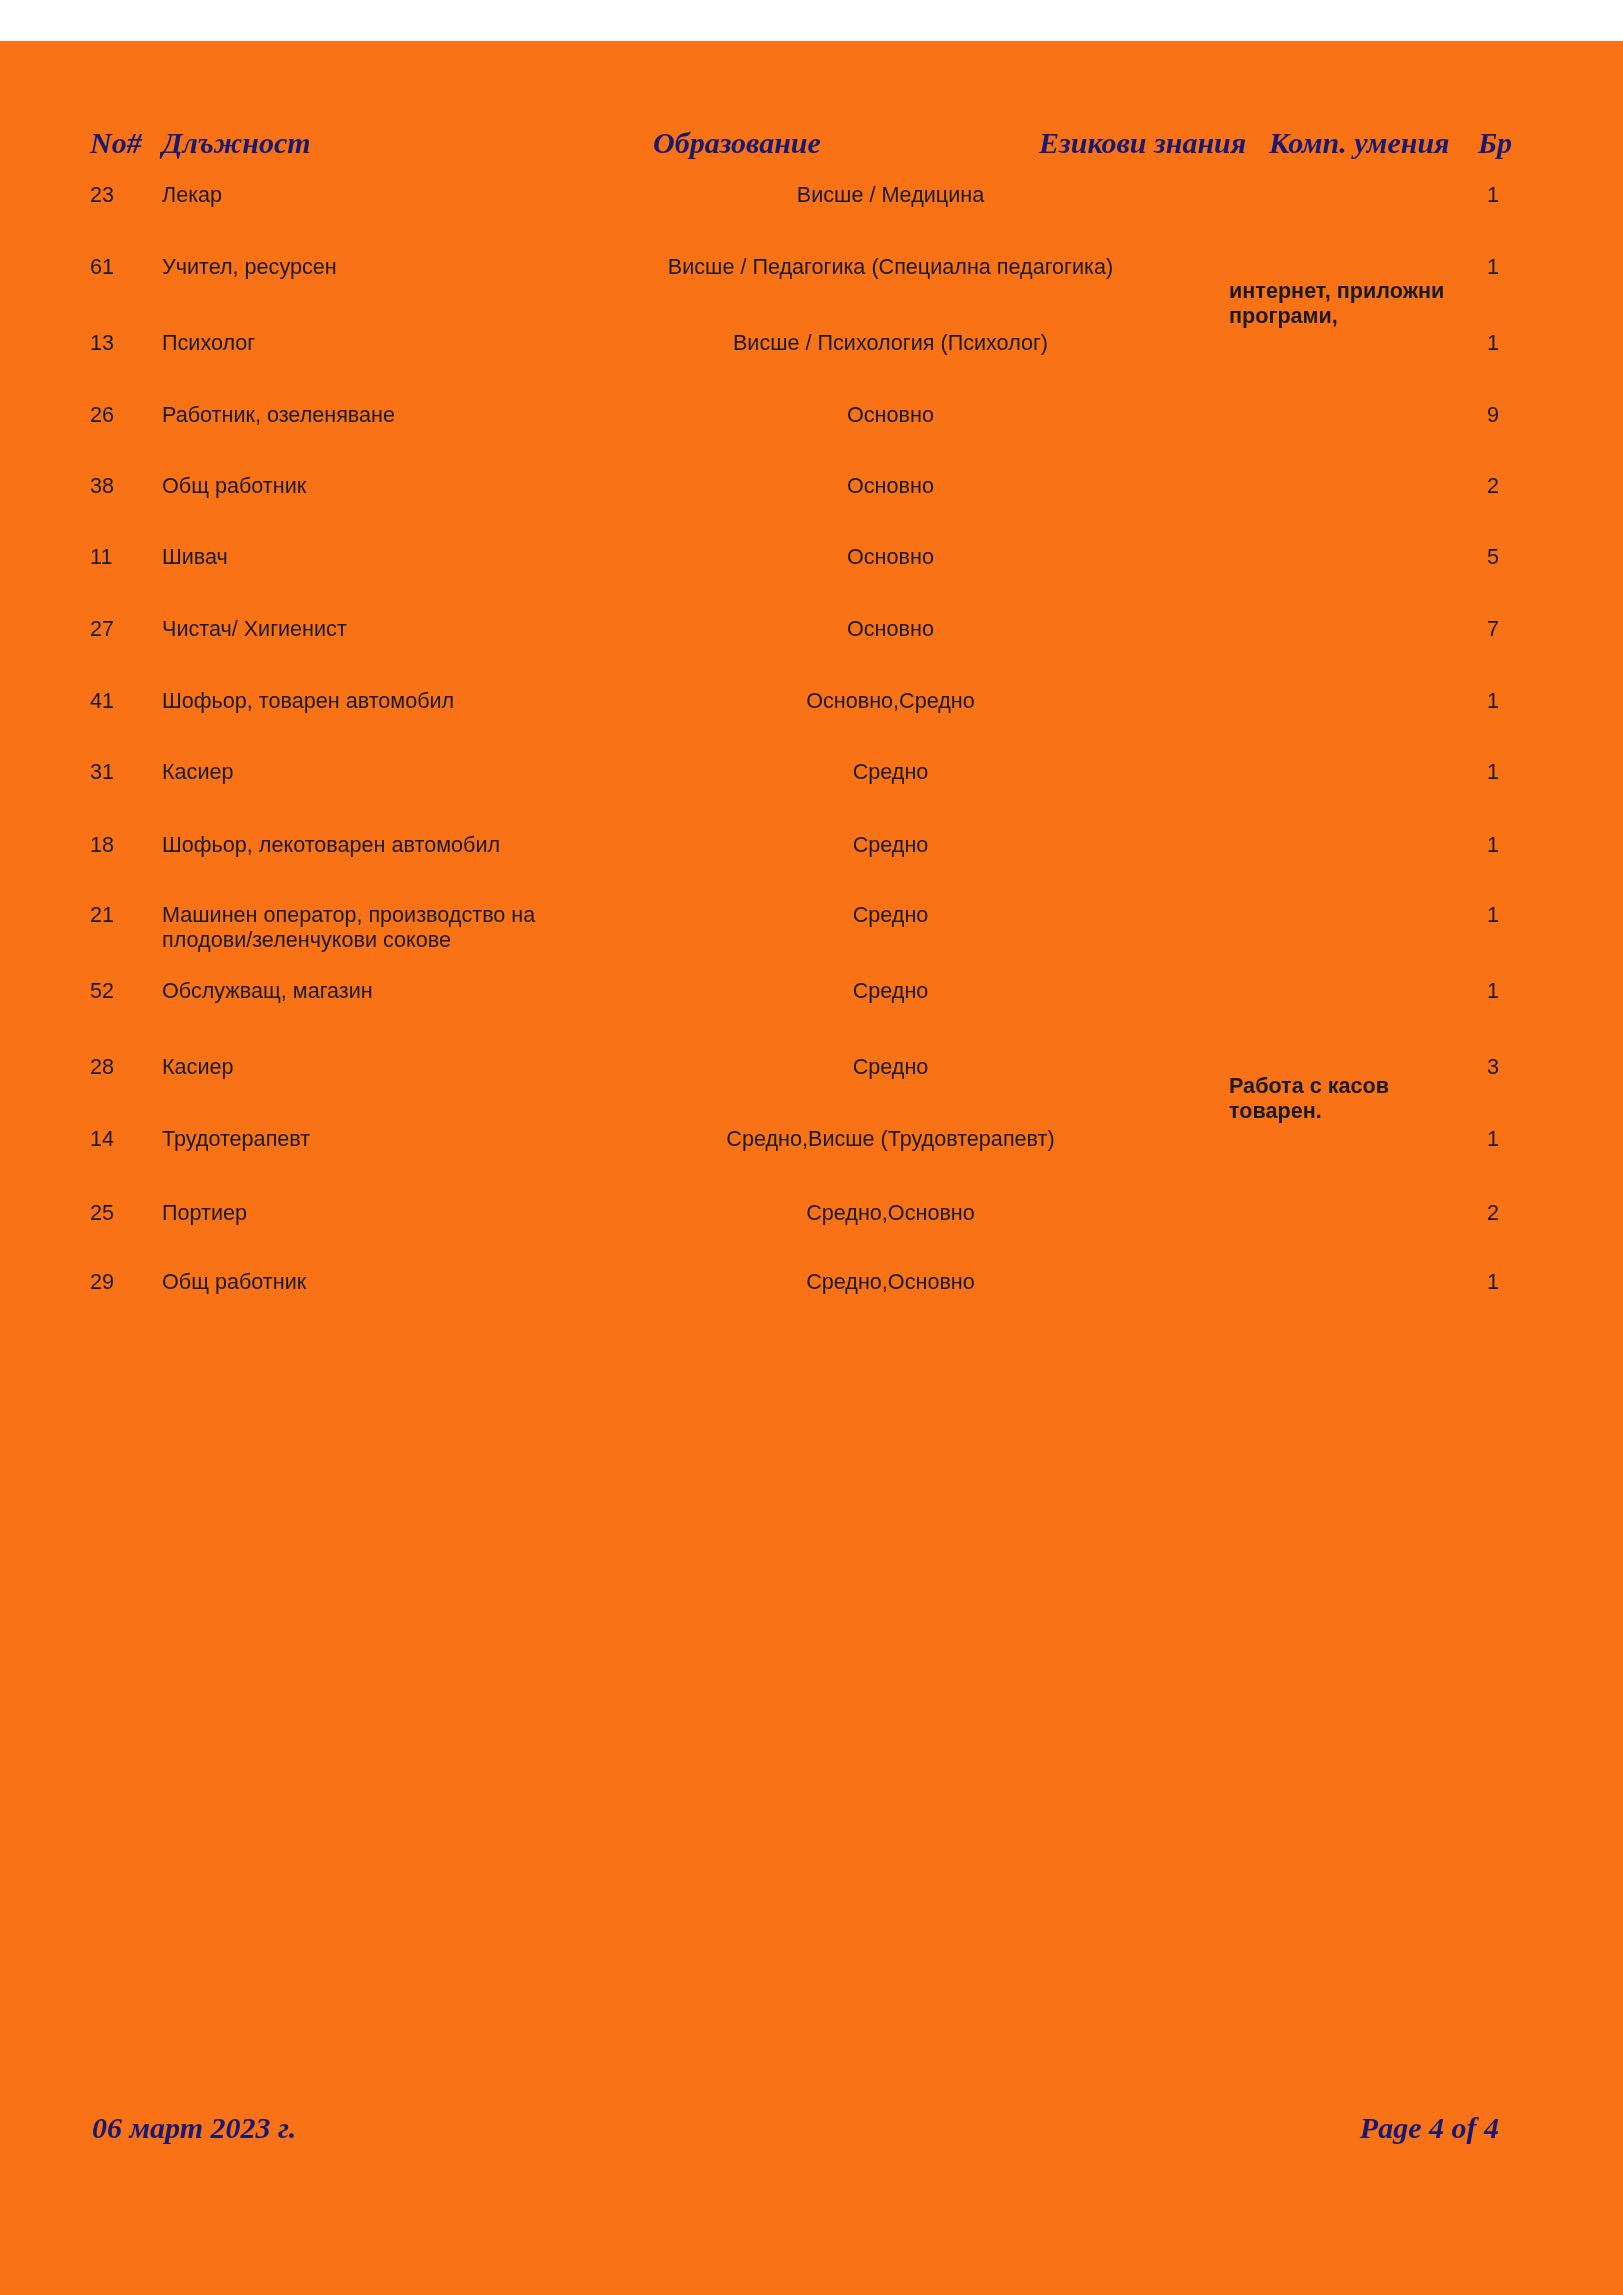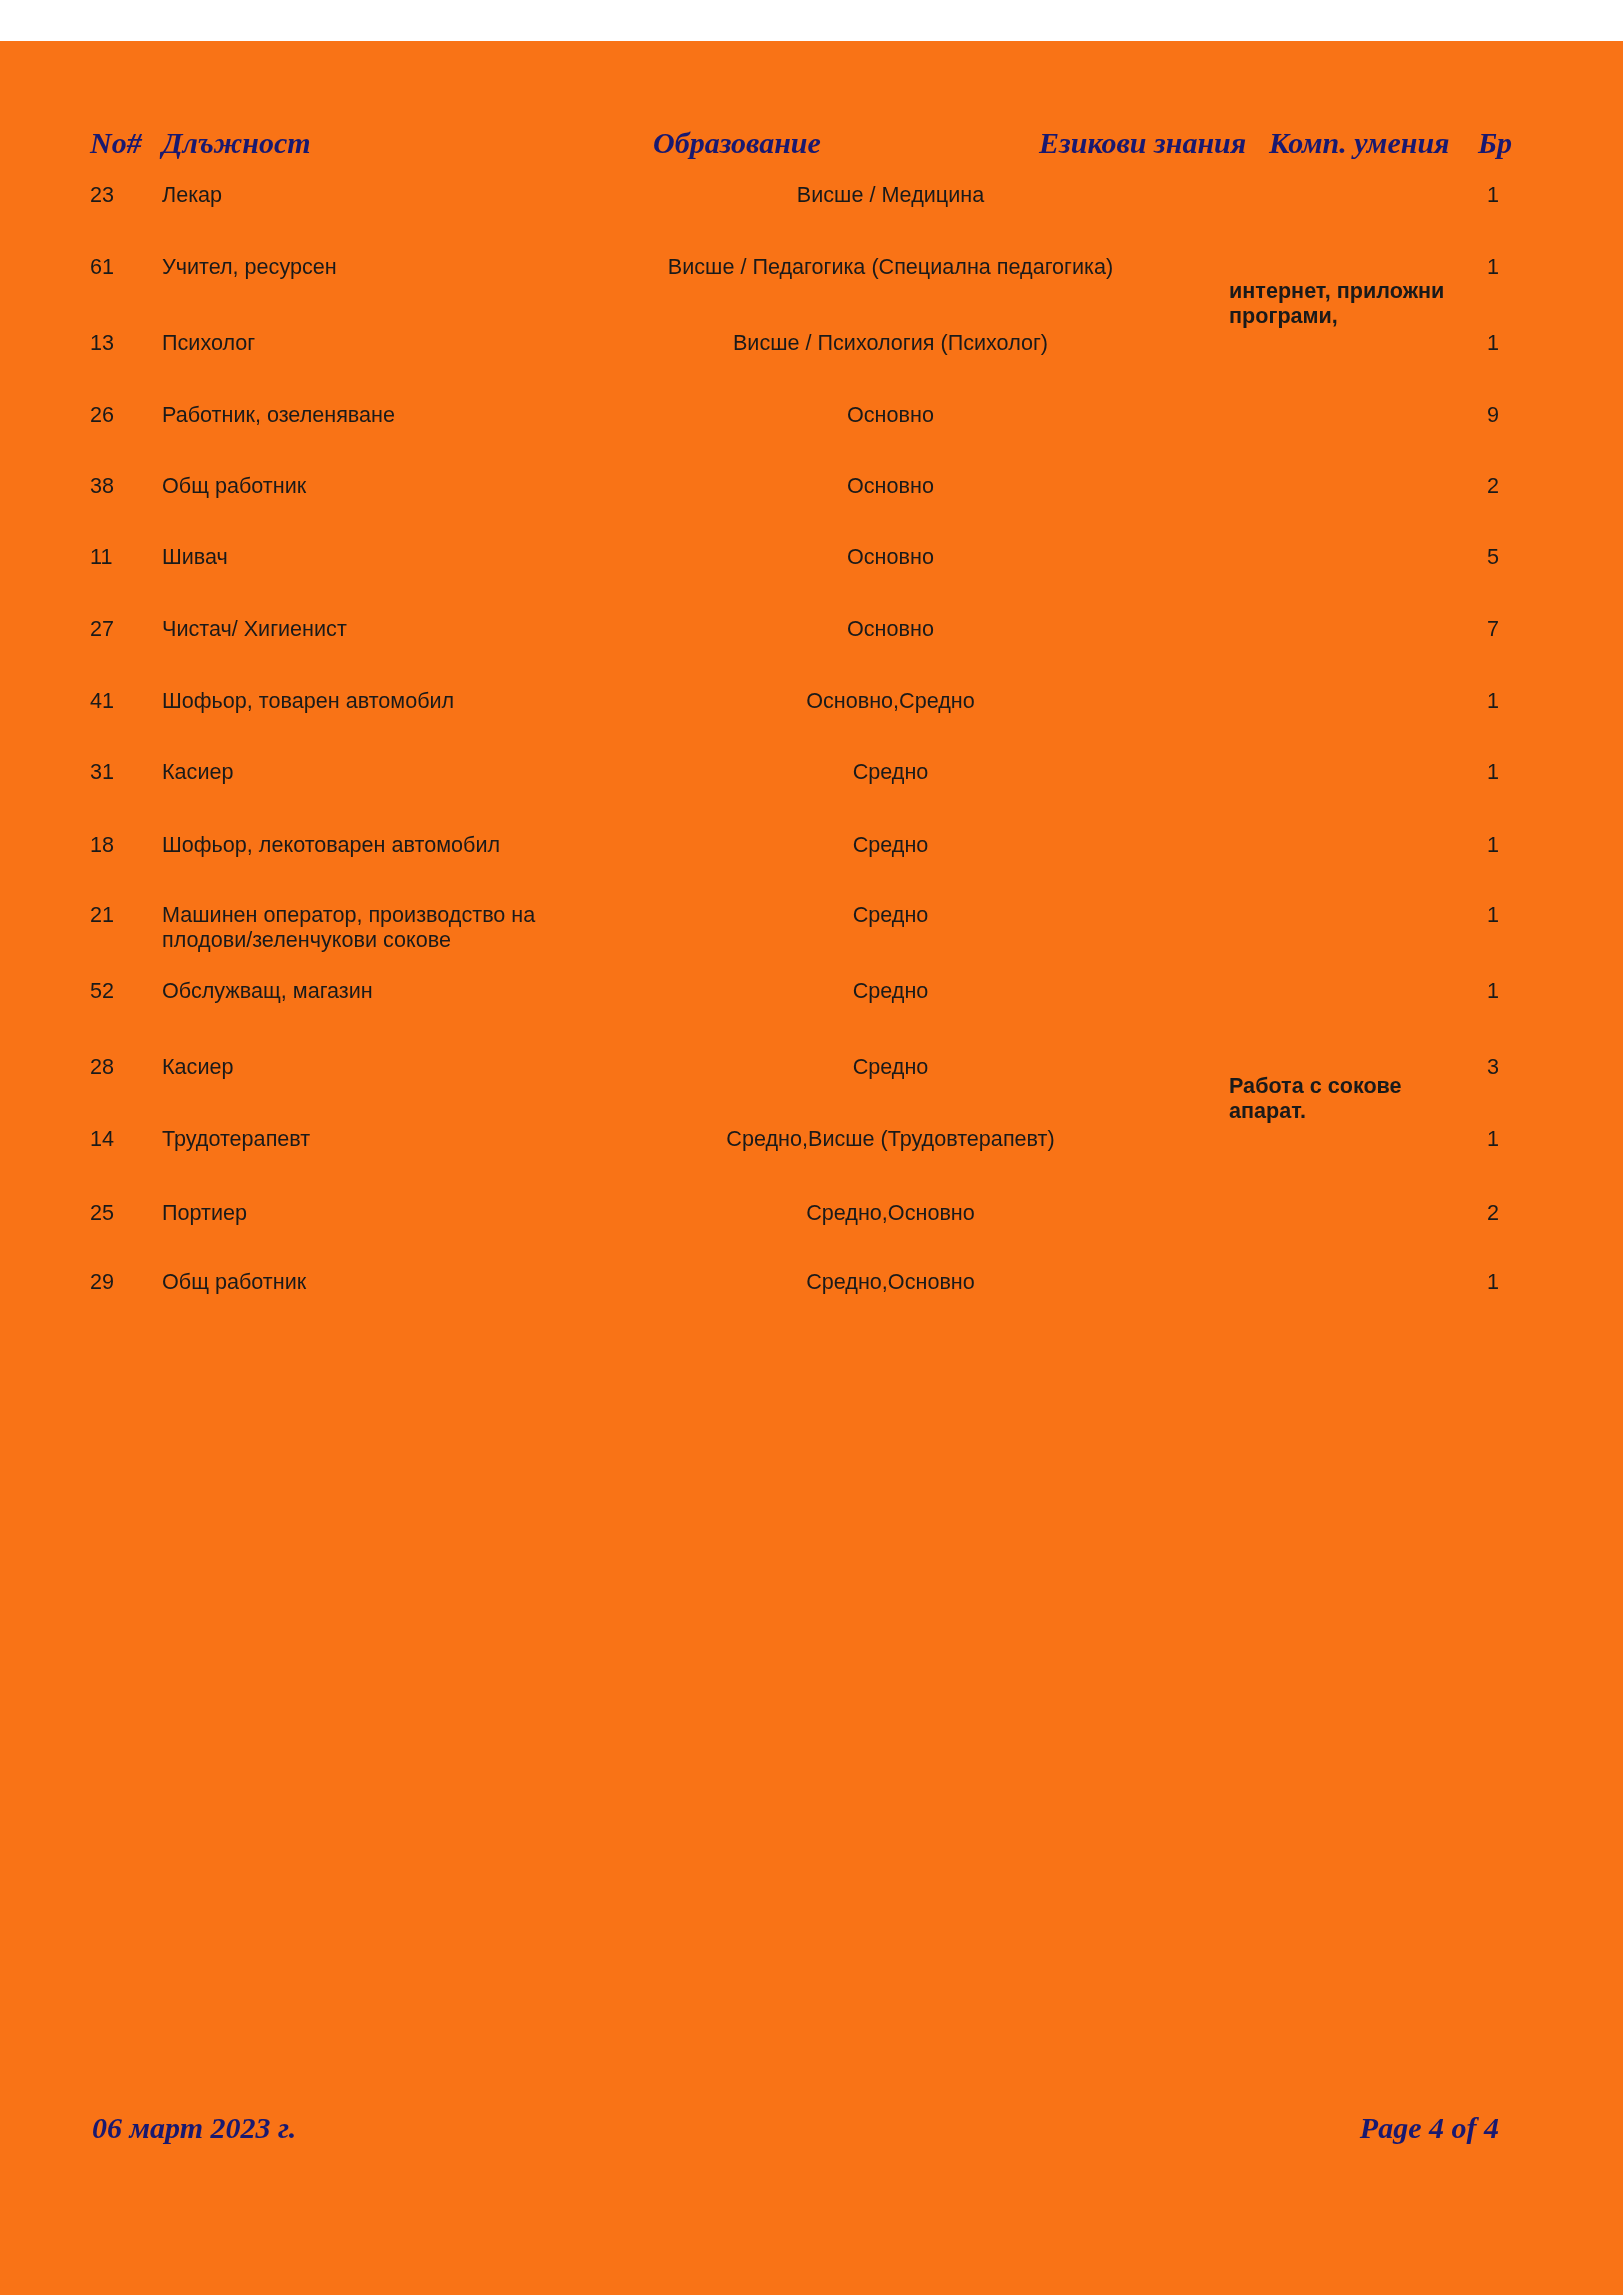--- a/index.html
+++ b/index.html
@@ -167,19 +167,19 @@
     <div class="c c-cnt">2</div>
   </div>
   <div class="row r15">
     <div class="c c-no">29</div>
     <div class="c c-pos">Общ работник</div>
     <div class="c c-edu">Средно,Основно</div>
     <div class="c c-cnt">1</div>
   </div>
 
   <div class="comp-block comp-35">интернет, приложни програми,</div>
-  <div class="comp-block comp-28">Работа с сокове апарат.</div>
+  <div class="comp-block comp-28">Работа с касов товарен.</div>
 
   <div class="footer f-date">06 март 2023 г.</div>
   <div class="footer f-page">Page 4 of 4</div>
 
 </div>
 
 
 </body></html>

